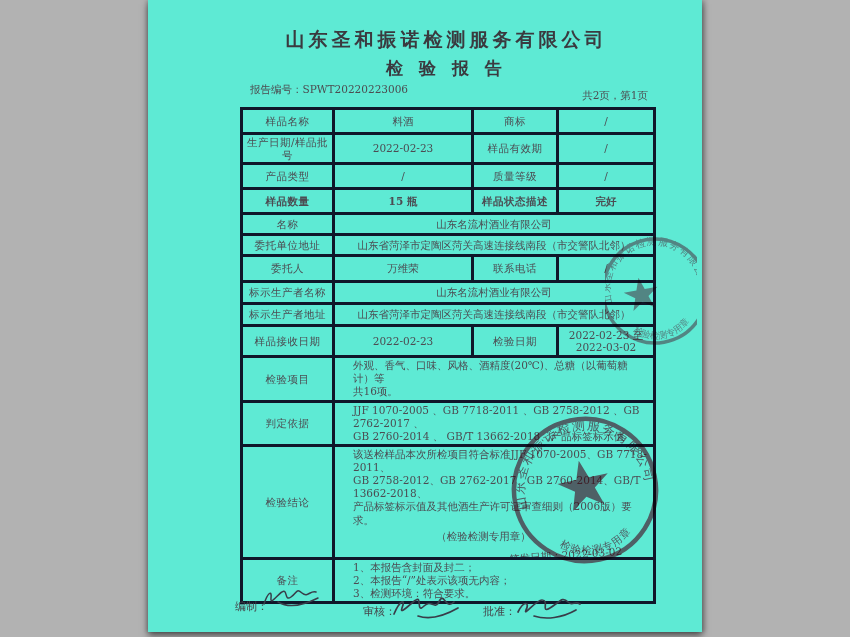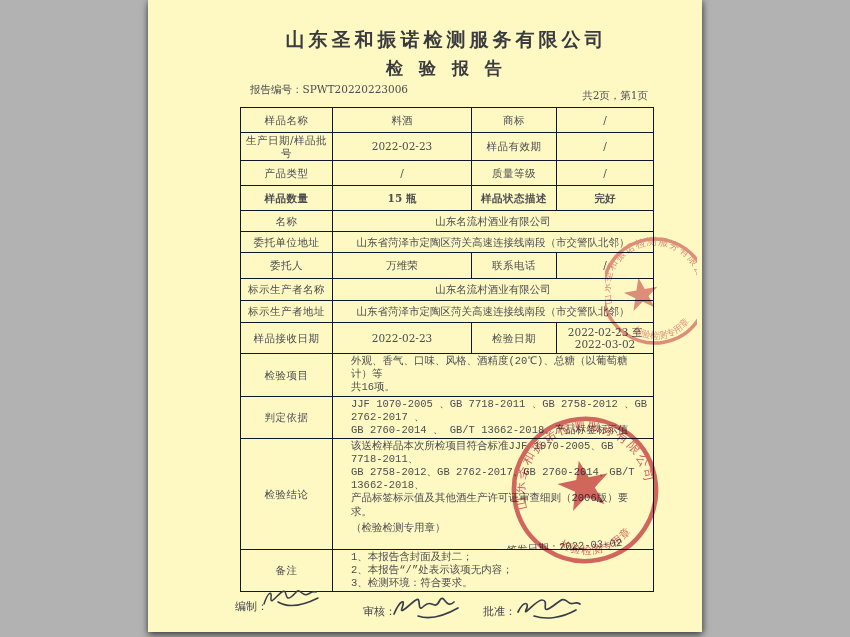--- a/index.html
+++ b/index.html
@@ -3,21 +3,21 @@
 <meta charset="utf-8">
 <style>
   html,body{margin:0;padding:0;}
   body{
     width:850px;height:637px;position:relative;overflow:hidden;
     background:#b2b2b2;
     font-family:"DejaVu Serif","Liberation Serif",serif;
   }
   .paper{
     position:absolute;left:148px;top:0;width:554px;height:632px;
-    background:#fef9c3;color:#47474c;
+    background:#5eead4;color:#47474c;
     box-shadow:0 4px 7px rgba(0,0,0,.5),3px 0 4px rgba(0,0,0,.18),-2px 0 3px rgba(0,0,0,.12);
   }
   .header-company{
     position:absolute;top:27px;left:92px;width:413px;text-align:center;
     font-size:19px;font-weight:bold;letter-spacing:4px;color:#3a3a3f;white-space:nowrap;
   }
   .header-title{
     position:absolute;top:57px;left:92px;width:413px;text-align:center;
     font-size:17px;font-weight:bold;letter-spacing:5px;color:#3a3a3f;
   }
@@ -26,26 +26,26 @@
     display:flex;justify-content:space-between;align-items:flex-start;
     font-size:10.5px;color:#4c4c50;
   }
   .meta-row .pages{padding-top:6px;}
   table.report{
     position:absolute;top:107px;left:92px;width:413px;
     border-collapse:collapse;table-layout:fixed;
     font-size:10.5px;color:#4c4c52;
   }
   table.report td{
-    border:1px solid #0f172a;padding:1px 3px;text-align:center;vertical-align:middle;
+    border:3px solid #0f172a;padding:1px 3px;text-align:center;vertical-align:middle;
     line-height:1.2;overflow:hidden;
   }
   table.report td.lbl{letter-spacing:.5px;}
-  table.report td.val.left{text-align:left;padding-left:18px;padding-right:5px;line-height:1.25;font-family:Liberation Mono, monospace;}
-  .stamp-note{text-align:left;padding-right:34px;margin-top:3px;}
+  table.report td.val.left{text-align:left;padding-left:18px;padding-right:5px;line-height:1.25;}
+  .stamp-note{text-align:center;padding-right:34px;margin-top:3px;}
   .sign-date{text-align:right;padding-right:26px;transform:rotate(-4deg);transform-origin:right;}
   .footer{position:absolute;top:592px;left:0;width:554px;height:45px;font-size:11px;color:#45454a;}
   .footer .sig-label{position:absolute;white-space:nowrap;}
   .sig{position:absolute;color:#383d49;}
   .sig svg{display:block;}
   .stamp{
     position:absolute;color:#c8475c;mix-blend-mode:multiply;opacity:.82;
     font-family:"DejaVu Serif","Liberation Serif",serif;
   }
   .stamp-big{left:352px;top:405px;width:170px;height:170px;}

